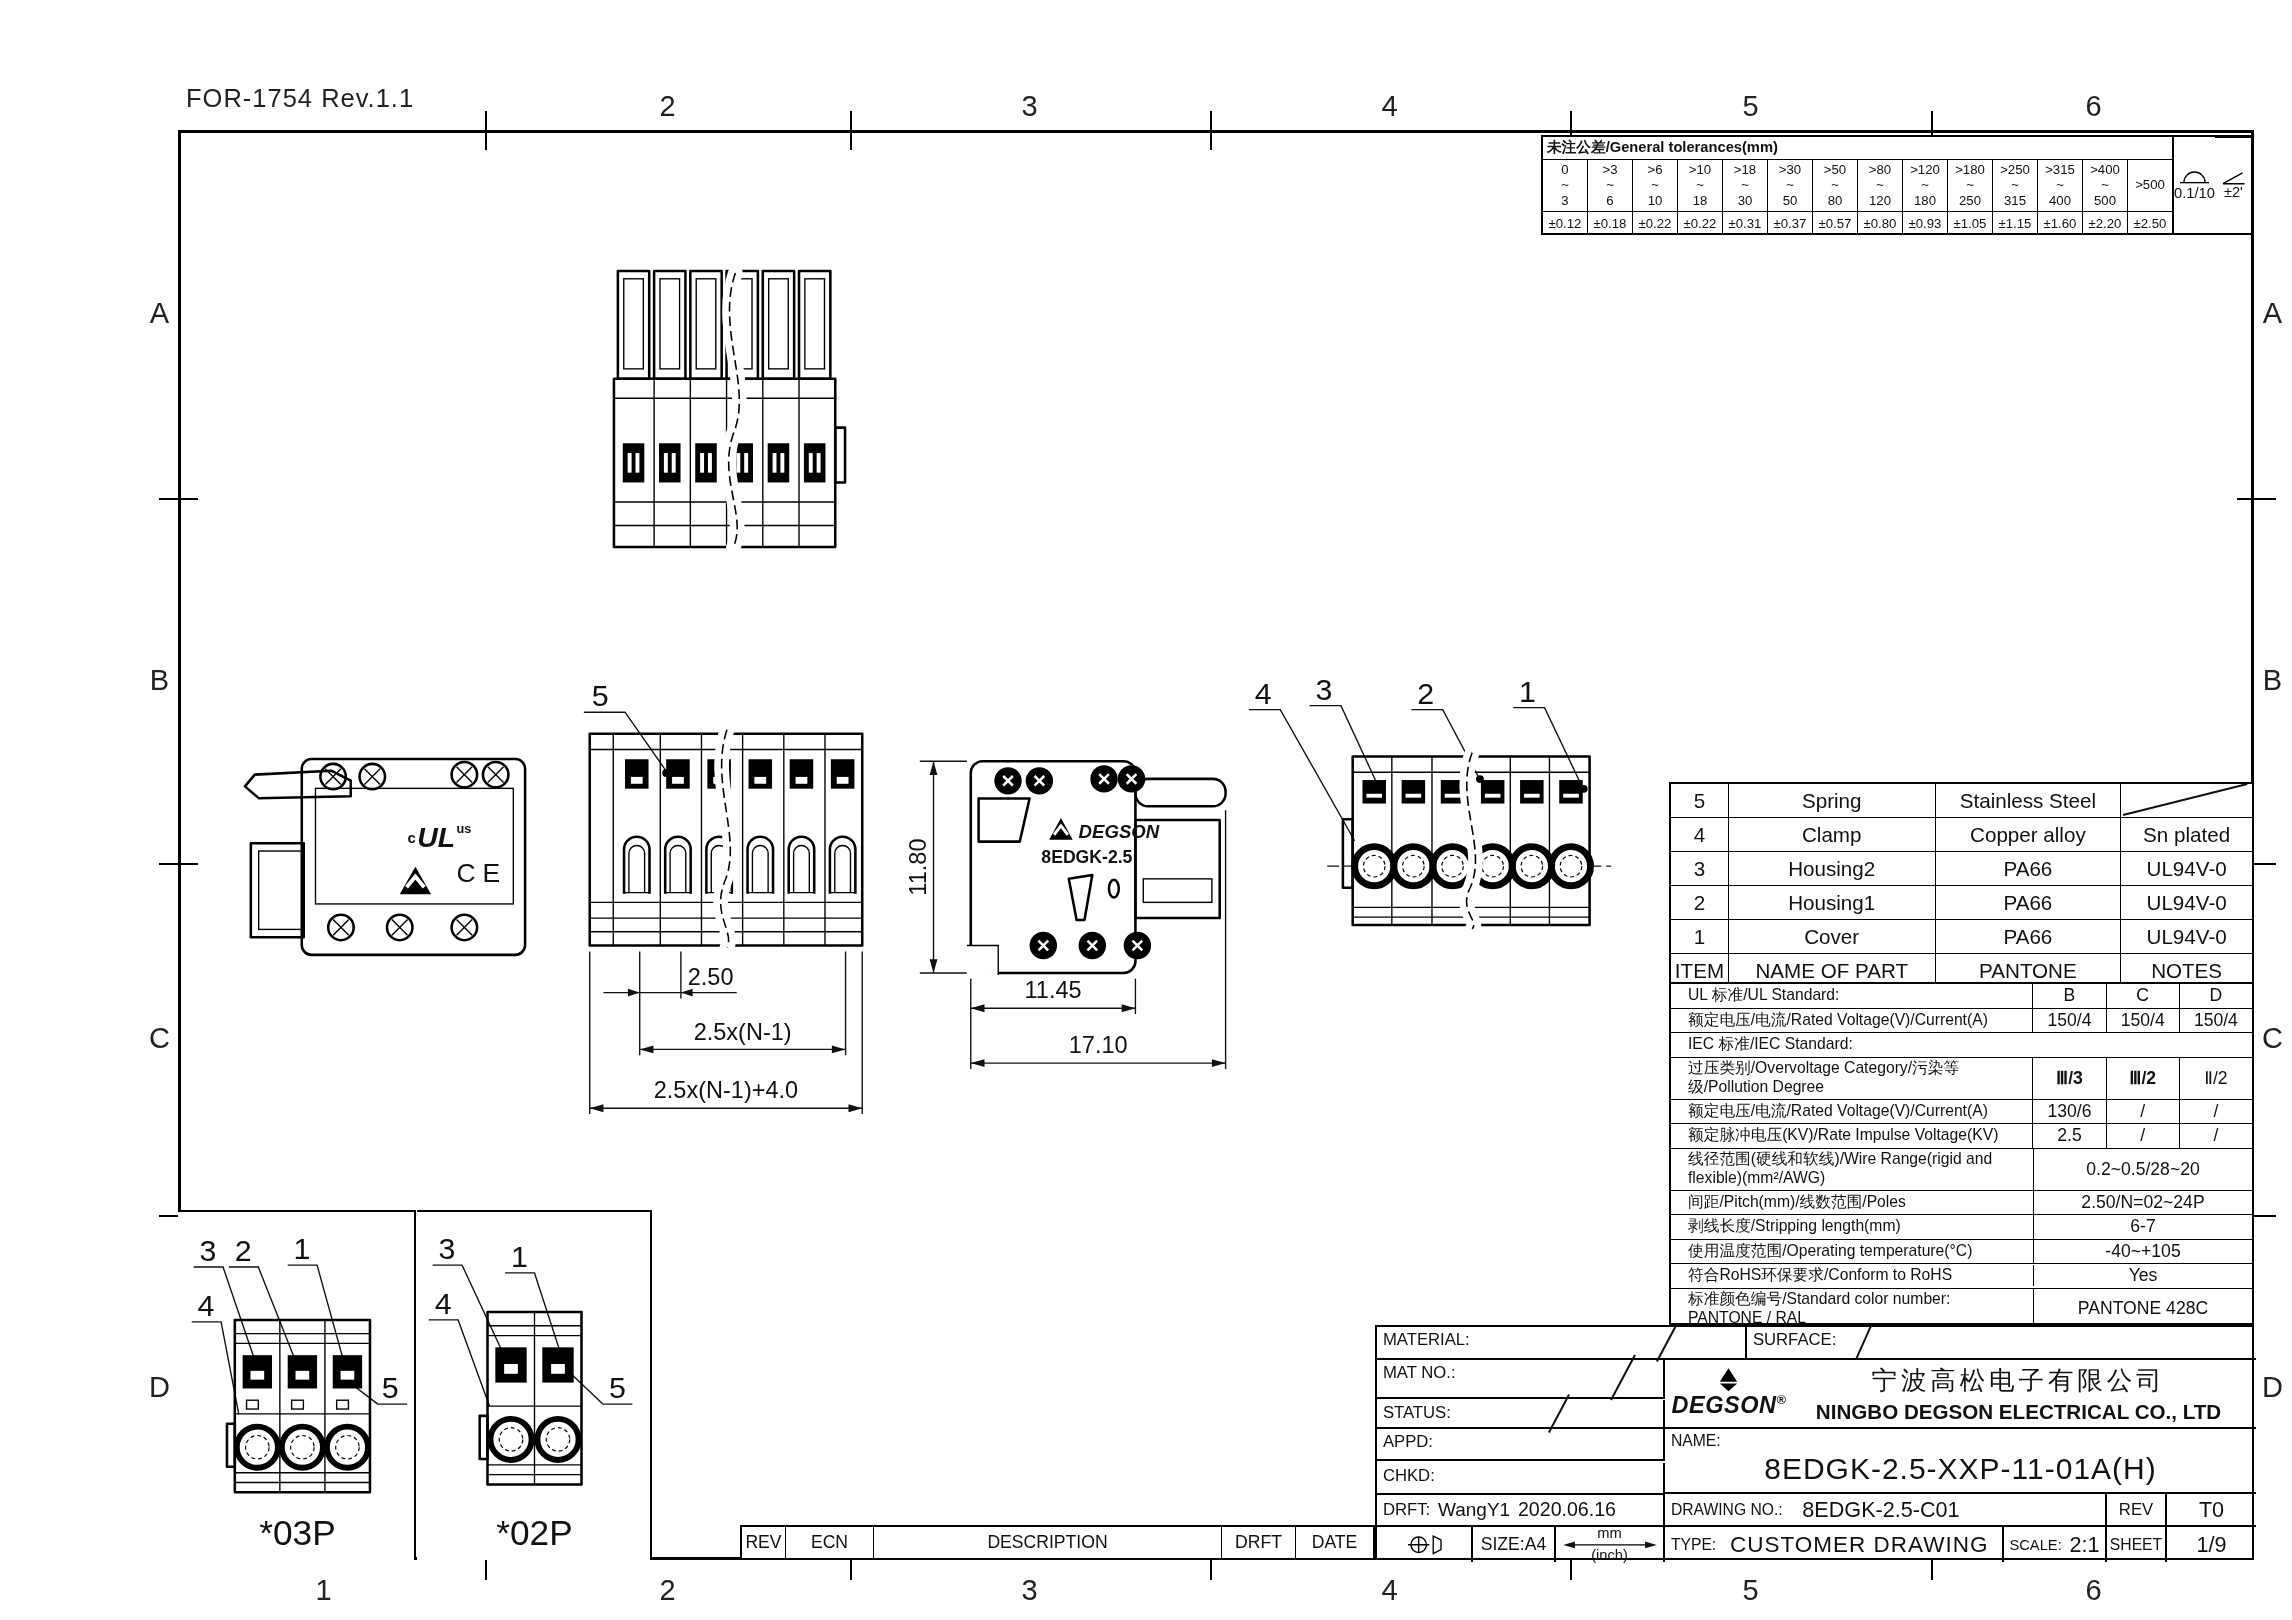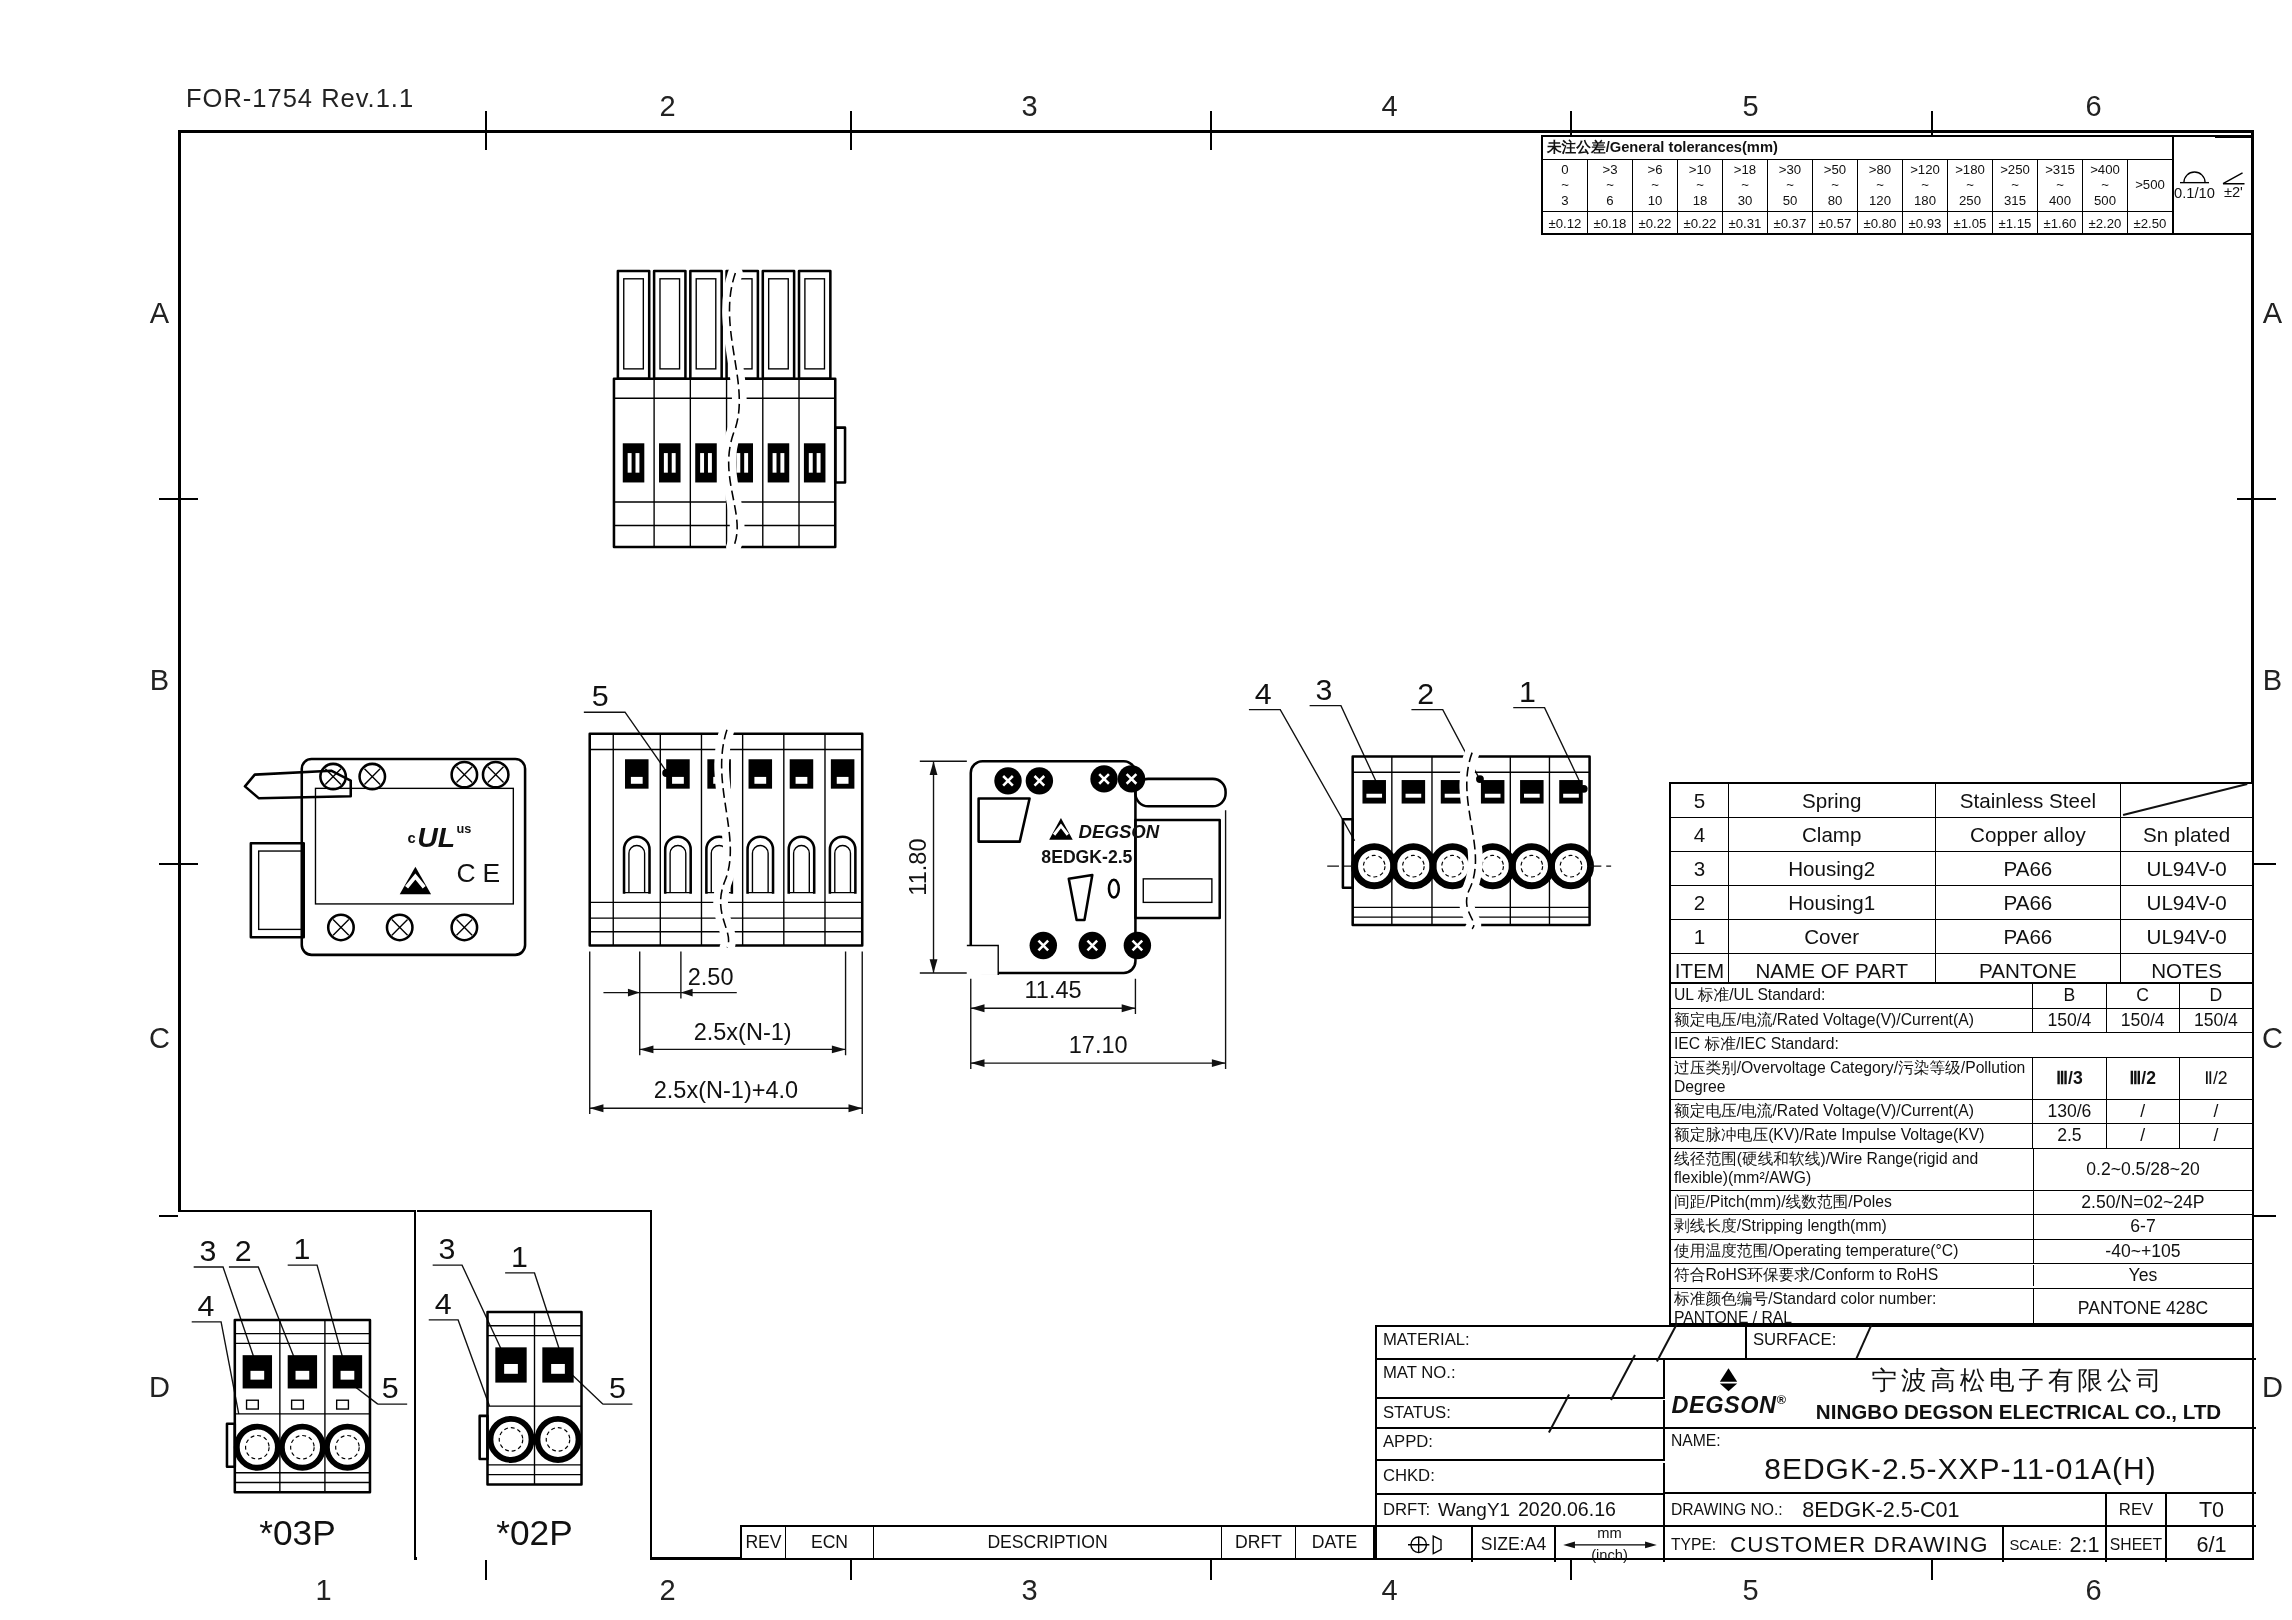--- a/index.html
+++ b/index.html
@@ -42,21 +42,21 @@
   .parts{border:2.5px solid #000;background:#fff;}
   .prow{display:flex;height:33px;border-bottom:1.5px solid #000;}
   .prow:last-child{border-bottom:none;}
   .pc{display:flex;align-items:center;justify-content:center;font-size:20.6px;border-right:1.5px solid #000;box-sizing:border-box;position:relative;}
   .pc:last-child{border-right:none;}
   .pw1{width:58px;}.pw2{width:207px;}.pw3{width:186px;}.pw4{width:131px;}
   
   .spec{border:2.5px solid #000;background:#fff;}
   .srow{display:flex;border-bottom:1.5px solid #000;box-sizing:border-box;}
   .srow:last-child{border-bottom:none;}
-  .sl{width:365px;font-size:15.7px;line-height:1.18;padding:1px 3px;box-sizing:border-box;white-space:pre-line;display:flex;flex-direction:column;justify-content:center;}
+  .sl{width:365px;font-size:15.7px;line-height:1.18;padding:1px 17px;box-sizing:border-box;white-space:pre-line;display:flex;flex-direction:column;justify-content:center;}
   .sv{width:74px;display:flex;align-items:center;justify-content:center;font-size:17.6px;border-left:1.5px solid #000;box-sizing:border-box;}
   .sm{width:221px;display:flex;align-items:center;justify-content:center;font-size:17.6px;border-left:1.5px solid #000;box-sizing:border-box;}
   .sfull{width:100%;}
   
   .tb{border:2.9px solid #000;background:#fff;}
   .tbc{position:absolute;box-sizing:border-box;border-right:2px solid #000;border-bottom:2px solid #000;font-size:16.7px;padding:2.9px 5.9px;overflow:visible;}
   .nb-r{border-right:none;}
   .nb-b{border-bottom:none;}
   .slash{position:absolute;width:2px;background:#111;}
   .revs{display:flex;border:2.5px solid #000;box-sizing:border-box;background:#fff;}
@@ -401,21 +401,21 @@
       <span style="font-size:22.5px;letter-spacing:1px;">CUSTOMER DRAWING</span>
     </div>
     <div class="tbc nb-b" style="left:627px;top:200px;width:103px;height:35px;display:flex;align-items:center;gap:7.8px;justify-content:center;">
       <span style="font-size:14.7px;">SCALE:</span>
       <span style="font-size:21.6px;">2:1</span>
     </div>
     <div class="tbc nb-b" style="left:730px;top:200px;width:60px;height:35px;display:flex;align-items:center;justify-content:center;font-size:15.7px;">
         <span>SHEET</span>
       </div>
     <div class="tbc nb-b nb-r" style="left:790px;top:200px;width:89px;height:35px;display:flex;align-items:center;justify-content:center;font-size:21.6px;">
-        <span>6/1</span>
+        <span>1/9</span>
       </div>
   </div>
 
   <div class="c revs" style="left:740px;top:1525px;width:635px;height:35px;">
     <div class="rvc" style="width:44px;">REV</div>
     <div class="rvc" style="width:88px;">ECN</div>
     <div class="rvc" style="width:348px;">DESCRIPTION</div>
     <div class="rvc" style="width:74px;">DRFT</div>
     <div class="rvc" style="flex:1;">DATE</div>
   </div>

